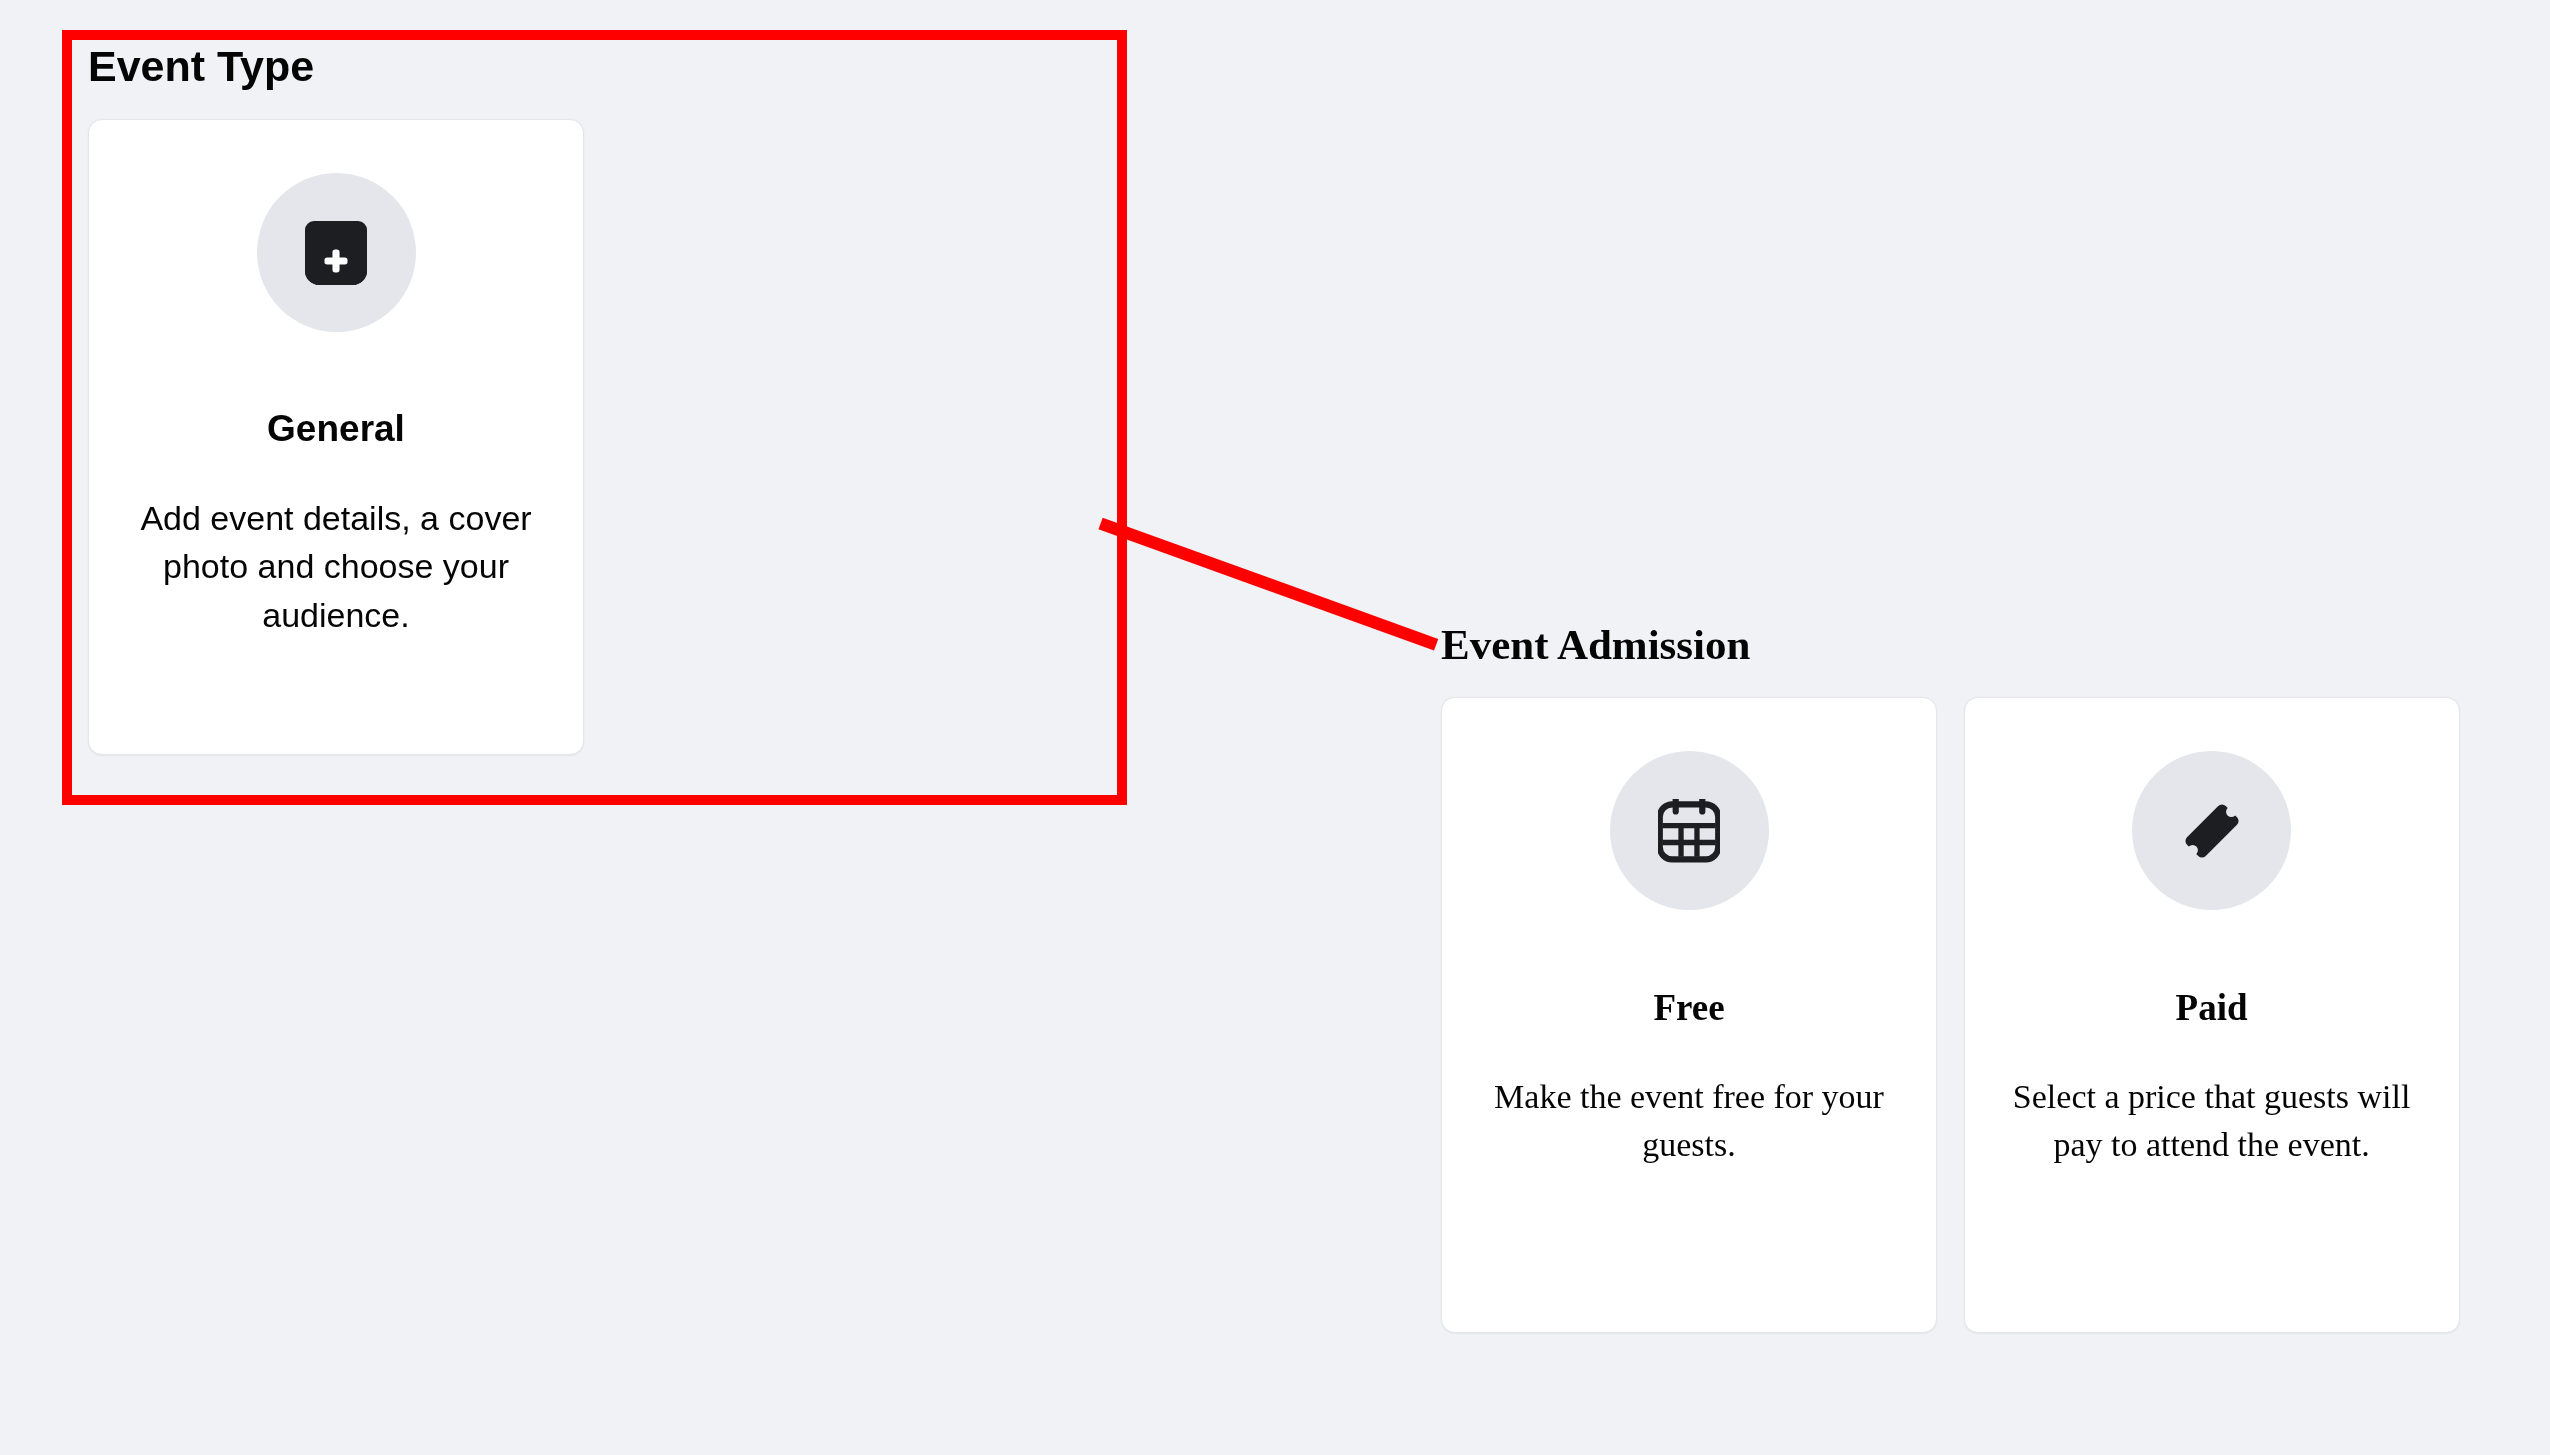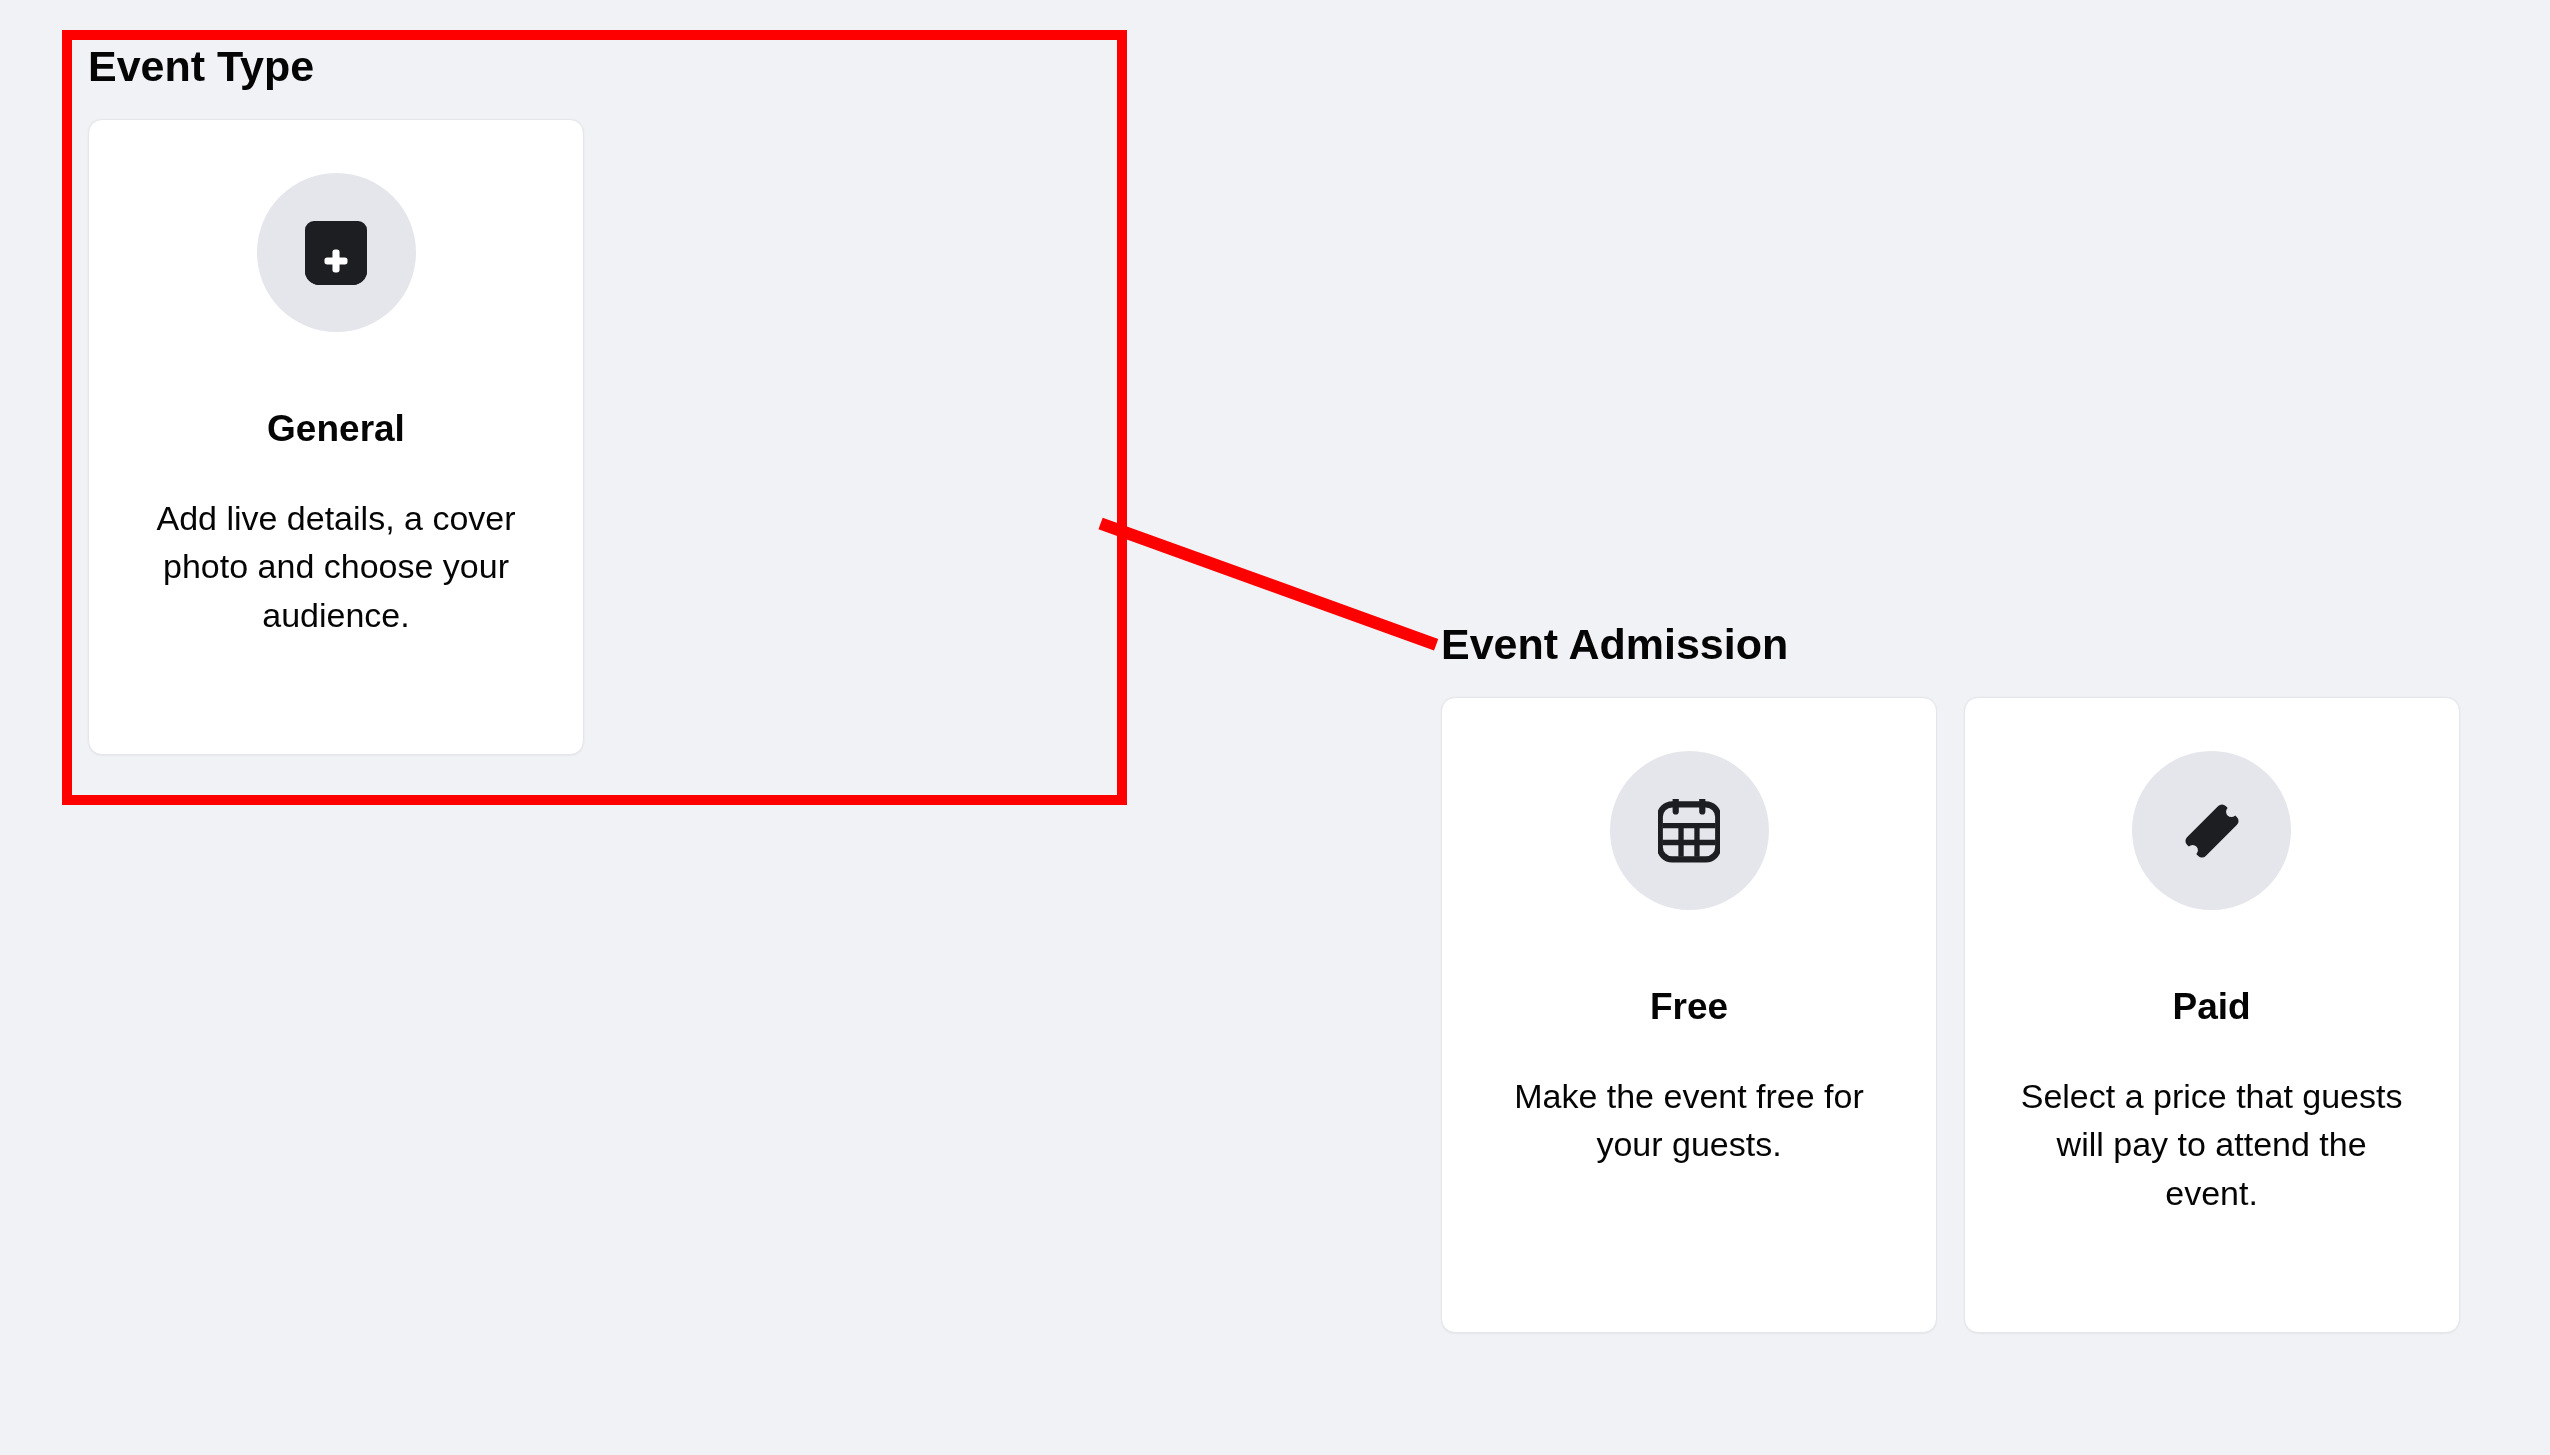--- a/index.html
+++ b/index.html
@@ -115,28 +115,28 @@
             <rect x="20" y="40" width="30" height="10" rx="3" fill="#ffffff"></rect>
             <rect x="0" y="0" width="70" height="20" rx="10" fill="#1c1e21"></rect>
             <rect x="0" y="10" width="70" height="8" fill="#1c1e21"></rect>
             <rect x="0" y="0" width="70" height="72" rx="16" fill="#1c1e21"></rect>
             <rect x="31" y="32" width="8" height="26" rx="3" fill="#ffffff"></rect>
             <rect x="22" y="41" width="26" height="8" rx="3" fill="#ffffff"></rect>
             <rect x="0" y="16" width="70" height="4" fill="#e4e6eb" opacity="0"></rect>
           </svg>
         </div>
         <h3>General</h3>
-        <p>Add live details, a cover photo and choose your audience.</p>
+        <p>Add event details, a cover photo and choose your audience.</p>
       </div>
 
 
     </div>
   </div>
 
-  <div class="section" style="left: 1441px; top: 619px;">
+  <div class="section" style="left: 1441px; top: 619px; font-family: Liberation Serif, serif;">
     <div class="section-title">Event Admission</div>
     <div class="cards-row">
 
       <div class="card">
         <div class="icon-bubble">
           <svg width="62" height="64" viewBox="0 0 70 72" fill="none">
             <rect x="2" y="6" width="66" height="62" rx="14" fill="none" stroke="#1c1e21" stroke-width="7"></rect>
             <line x1="5" y1="30" x2="65" y2="30" stroke="#1c1e21" stroke-width="6"></line>
             <line x1="5" y1="49" x2="65" y2="49" stroke="#1c1e21" stroke-width="6"></line>
             <line x1="26" y1="30" x2="26" y2="65" stroke="#1c1e21" stroke-width="6"></line>

